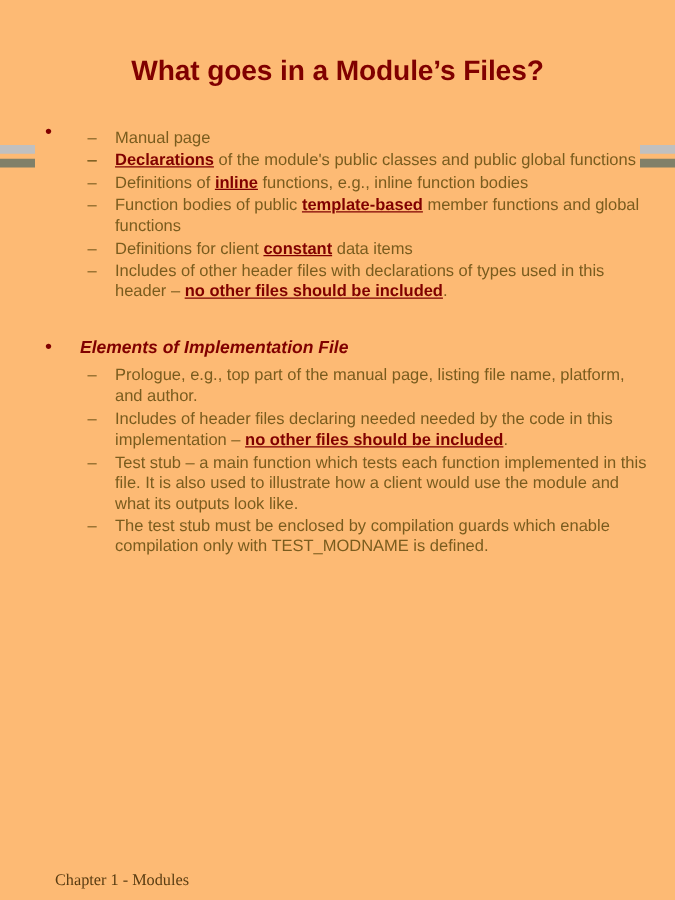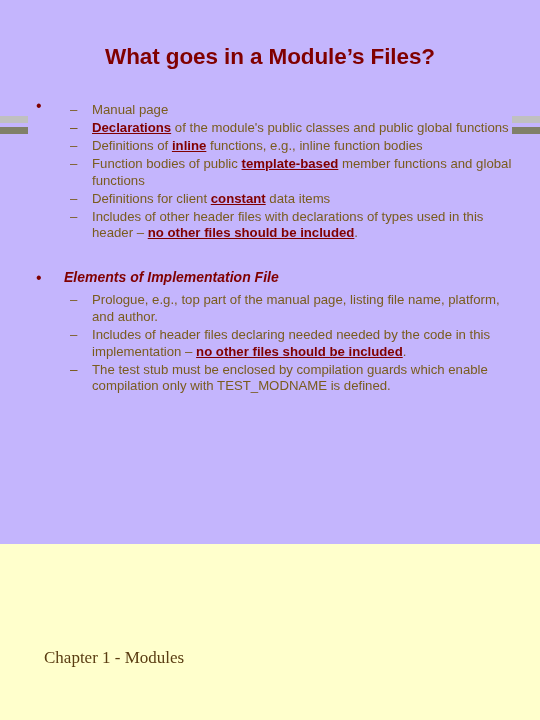--- a/index.html
+++ b/index.html
@@ -10,22 +10,22 @@
     width: 540px;
     height: 720px;
     background: #FFFFCC;
     font-family: "Liberation Sans", sans-serif;
     overflow: hidden;
     position: relative;
   }
   .slide {
     position: relative;
     width: 540px;
-    height: 544px;
-    background: #c4b5fd;
+    height: 720px;
+    background: #fdba74;
     box-sizing: border-box;
   }
 
   
   .deco {
     position: absolute;
     width: 28px;
     height: 19px;
   }
   .deco-left  { left: 0;   top: 116px; }
@@ -111,24 +111,24 @@
     text-decoration: underline;
   }
 
   .gap-section { height: 24px; }
   .gap-small { height: 4px; }
 
   
   .footer {
     position: absolute;
     left: 44px;
-    top: 648px;
+    top: 696px;
     color: #5a3d12;
     font-family: "Liberation Serif", serif;
-    font-size: 17px;
+    font-size: 13px;
   }
 </style>
 </head>
 <body>
 
 <div class="slide">
 
   <div class="deco deco-left">
     <div class="bar1"></div>
     <div class="bar2"></div>
@@ -152,20 +152,20 @@
         <div class="l2"><span class="d">–</span><span>Function bodies of public </span><span class="em">template-based</span><span> member functions and global functions</span></div>
         <div class="l2"><span class="d">–</span><span>Definitions for client </span><span class="em">constant</span><span> data items</span></div>
         <div class="l2"><span class="d">–</span><span>Includes of other header files with declarations of types used in this header – </span><span class="em">no other files should be included</span><span>.</span></div>
       </div>
       <div class="gap-section"></div>
       <div class="l1"><span class="b">•</span><span>Elements of Implementation File</span></div>
       <div class="gap-small"></div>
       <div class="l2-list">
         <div class="l2"><span class="d">–</span><span>Prologue, e.g., top part of the manual page, listing file name, platform, and author.</span></div>
         <div class="l2"><span class="d">–</span><span>Includes of header files declaring needed needed by the code in this implementation – </span><span class="em">no other files should be included</span><span>.</span></div>
-        <div class="l2"><span class="d">–</span></div>
+        <div class="l2"><span class="d">–</span><span>Test stub – a main function which tests each function implemented in this file.  It is also used to illustrate how a client would use the module and what its outputs look like.</span></div>
         <div class="l2"><span class="d">–</span><span>The test stub must be enclosed by compilation guards which enable compilation only with TEST_MODNAME is defined.</span></div>
       </div>
     </div>
 
   <div class="footer">Chapter 1 - Modules</div>
 
 </div>
 
 </body></html>

